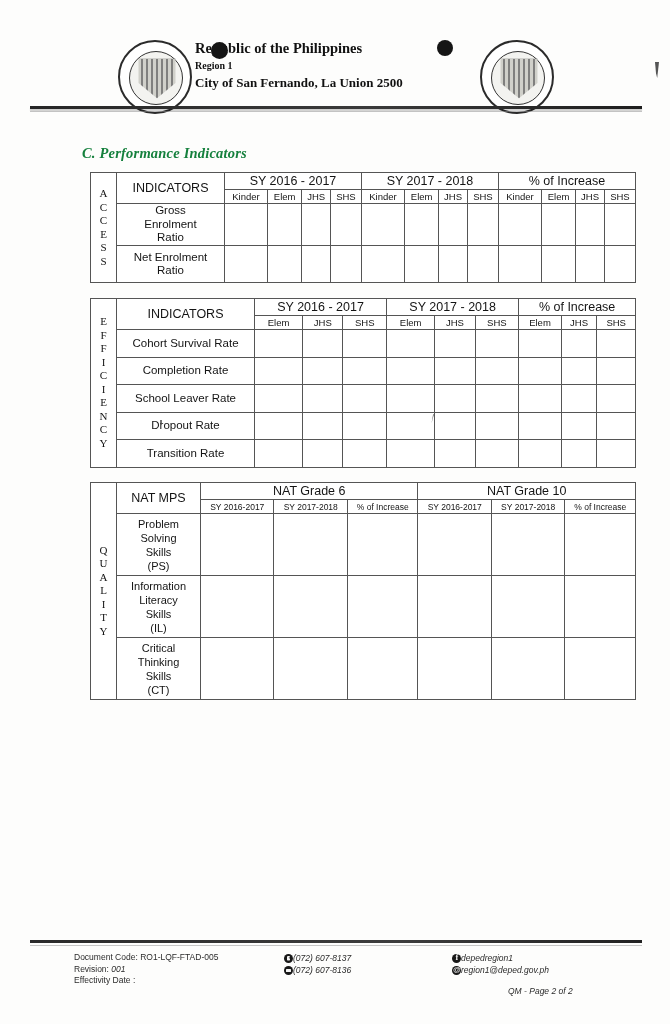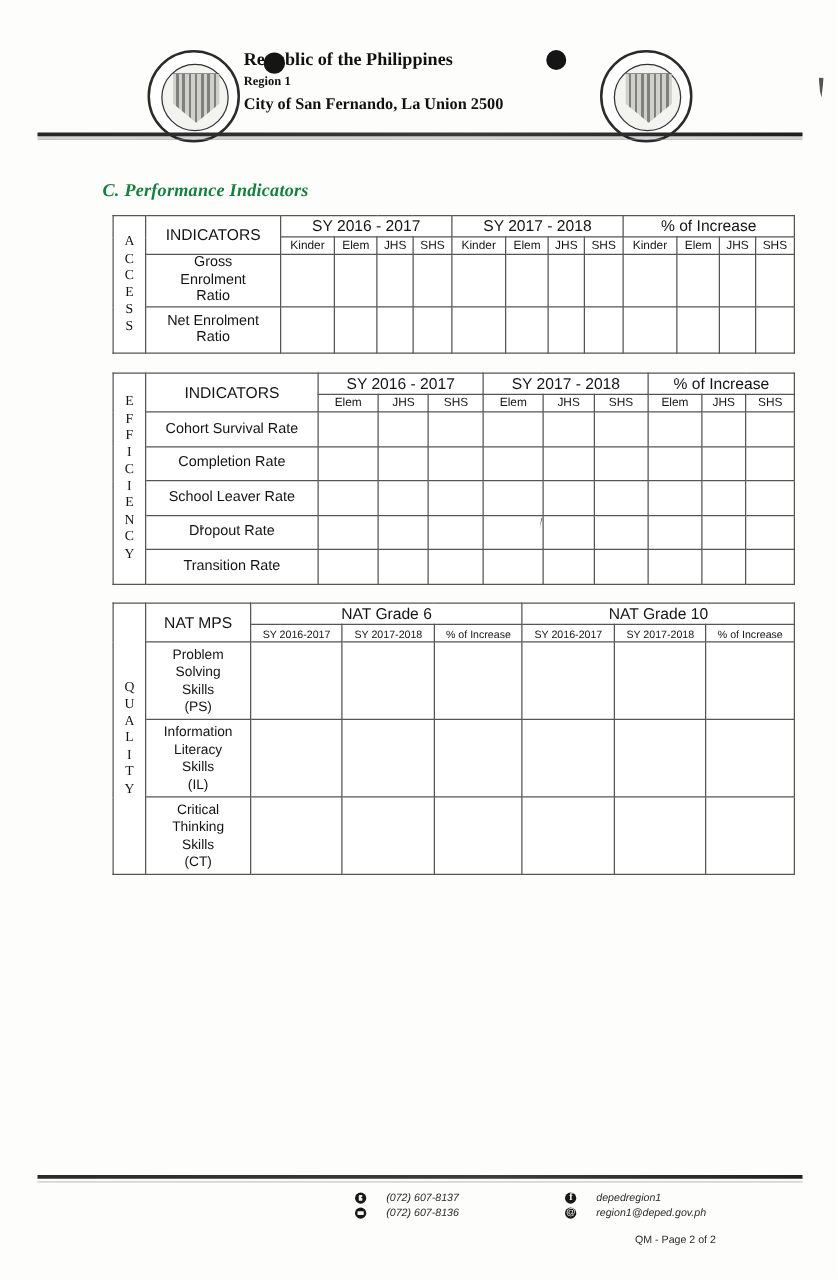--- a/index.html
+++ b/index.html
@@ -141,21 +141,21 @@
     background:#909090; opacity:.5;
   }
   .footer {
     position:absolute; left:0; top:950px; width:670px; height:60px;
     font-size:8.5px; color:#2b2b2b;
   }
   .f-left { position:absolute; left:74px; top:2px; line-height:11.5px; }
   .f-left i { font-style:italic; }
   .f-mid { position:absolute; left:284px; top:2px; line-height:12px; }
   .f-right { position:absolute; left:452px; top:2px; line-height:12px; }
-  .f-row { display:flex; align-items:center; gap:16px; }
+  .f-row { display:flex; align-items:center; gap:0; }
   .f-row em { font-style:italic; }
   .ficon {
     display:inline-block; width:9px; height:9px; border-radius:50%;
     background:#181818; position:relative; flex:0 0 auto;
   }
   .ficon.phone::after {
     content:""; position:absolute; left:2.6px; top:2px;
     width:3.6px; height:5px; border-radius:1px;
     background:#f4f4f4;
     clip-path:polygon(0 0,100% 0,100% 35%,55% 45%,100% 65%,100% 100%,0 100%);
@@ -168,21 +168,21 @@
     content:"f"; position:absolute; left:3.4px; top:-1.2px;
     font-family:"Liberation Serif", serif;
     font-size:8.5px; font-weight:bold; color:#f6f6f6; line-height:11px;
   }
   .ficon.mail::after {
     content:"@"; position:absolute; left:.9px; top:-1.6px;
     font-size:7.6px; color:#f6f6f6; line-height:12px;
   }
   .f-page {
     position:absolute; left:508px; top:36px;
-    font-size:8.5px; color:#2b2b2b;
+    font-size:8.5px; color:#2b2b2b;font-style:italic;
   }
 </style>
 </head>
 <body>
 
 <div class="page">
 
   <div class="header">
 
     <div class="seal seal-left">
@@ -452,20 +452,31 @@
         <td class="cell"></td>
       </tr>
     </tbody>
       </table>
   </div>
 
   <div class="frule"></div>
   <div class="frule2"></div>
 
   <div class="footer">
+    <div class="f-left">
+      <div>
+        <span>Document Code:</span>
+        <span>RO1-LQF-FTAD-005</span>
+      </div>
+      <div>
+        <span>Revision:</span>
+        <i>001</i>
+      </div>
+      <div>Effectivity Date :</div>
+    </div>
 
     <div class="f-mid">
       <div class="f-row">
         <span class="ficon phone"></span>
         <em>(072) 607-8137</em>
       </div>
       <div class="f-row">
         <span class="ficon fax"></span>
         <em>(072) 607-8136</em>
       </div>

